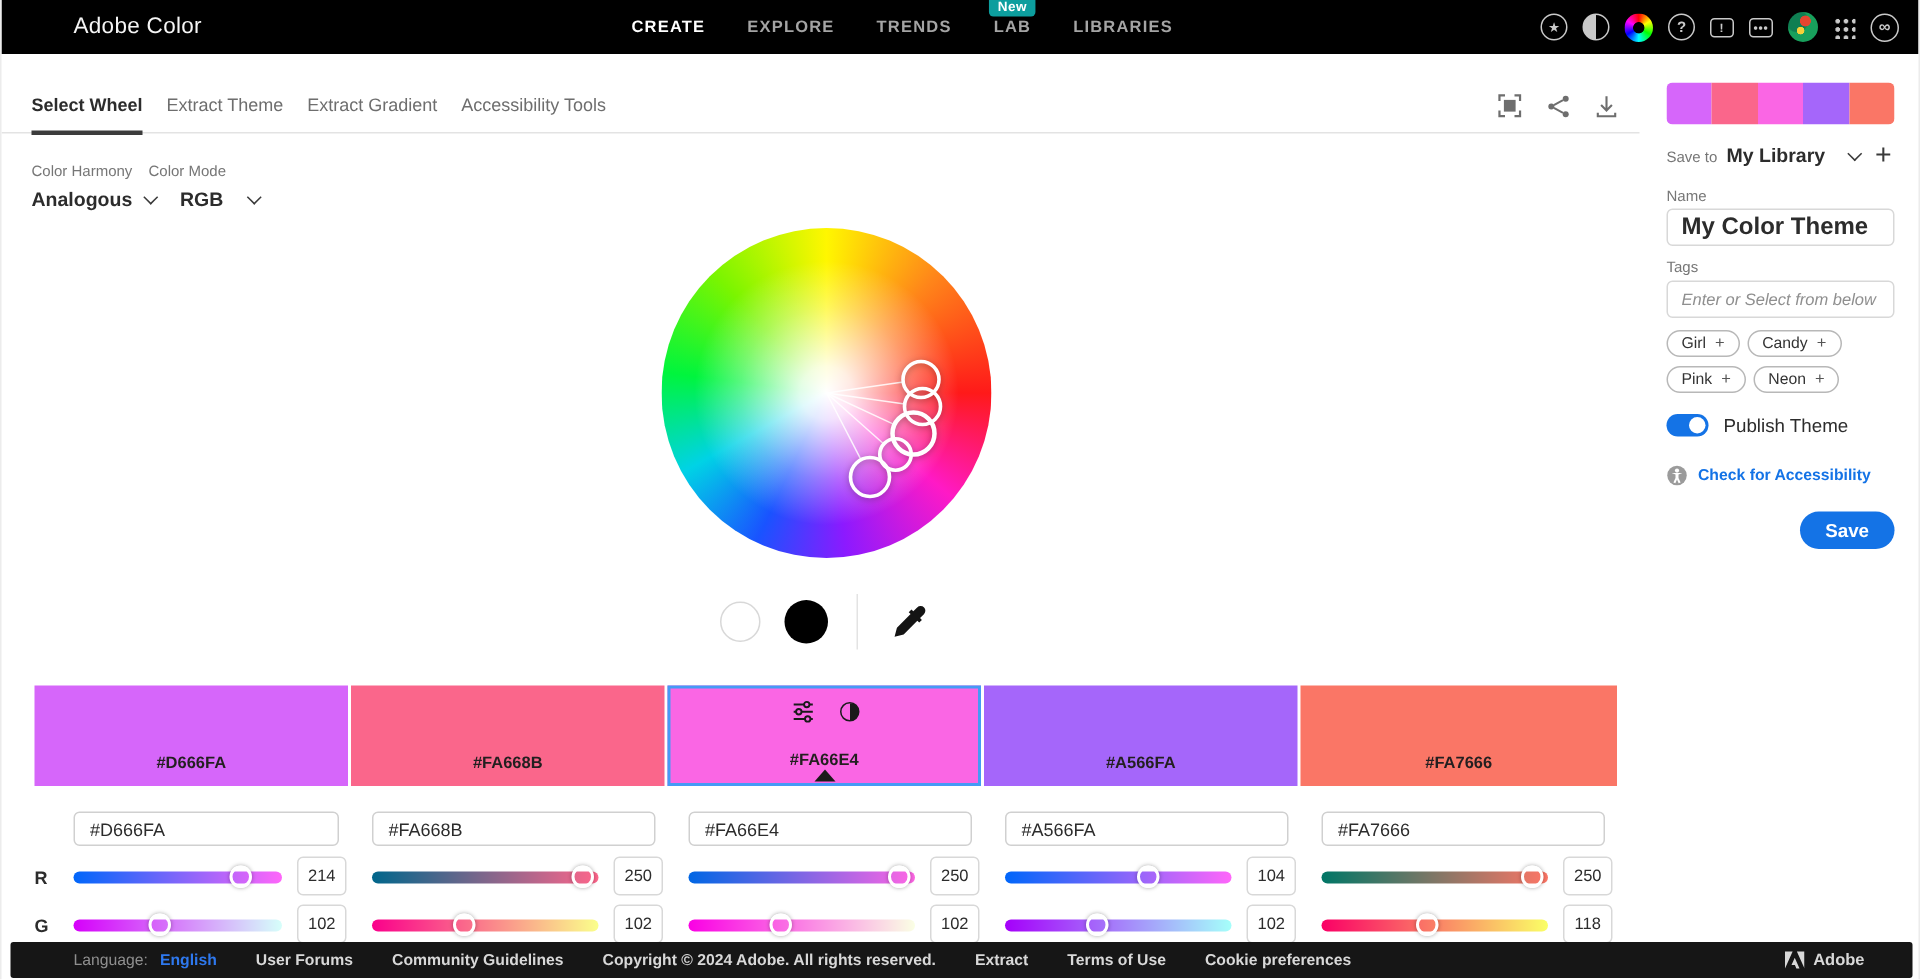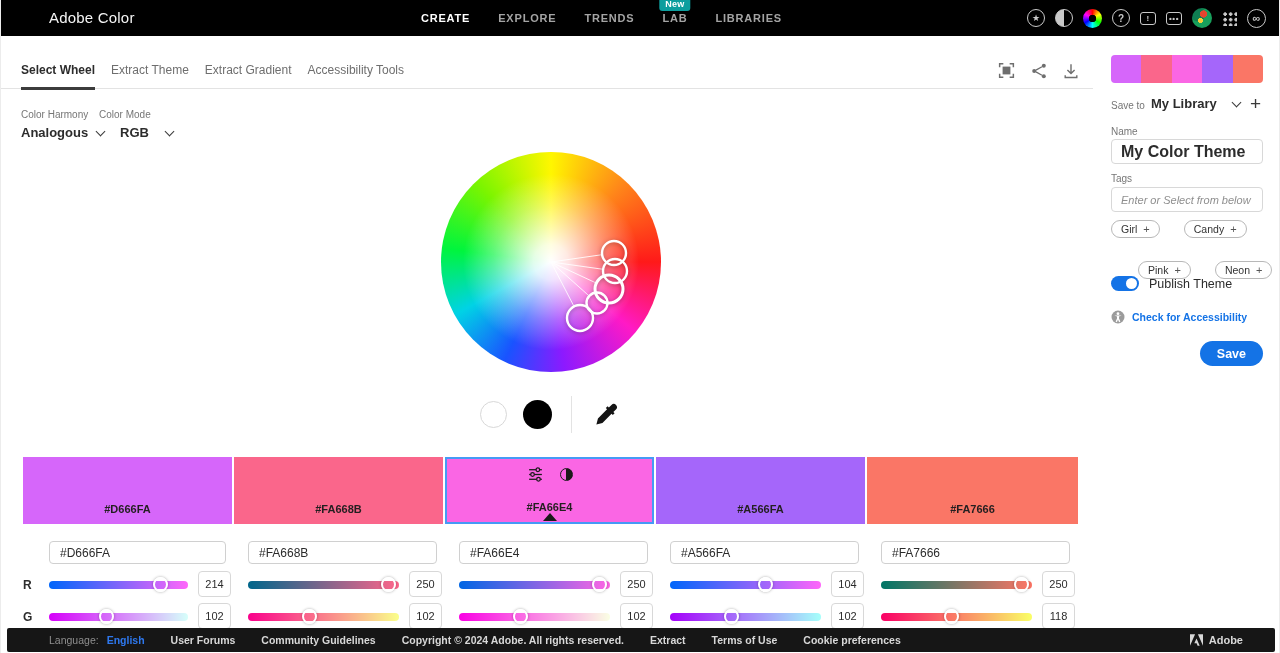--- a/index.html
+++ b/index.html
@@ -98,21 +98,21 @@
   .side { position:absolute; left:1110px; top:0; width:152px; height:600px; z-index:5; }
   .strip { position:absolute; left:0; top:55px; width:152px; height:28px; border-radius:4px;
            overflow:hidden; display:flex; }
   .seg { flex:1; }
   .s-label { position:absolute; font-size:10px; color:#767676; }
   .s-input { position:absolute; left:0; width:152px; height:25px; border:1px solid #d8d8d8; border-radius:4px;
              font-family:"Liberation Sans",sans-serif; font-size:16px; font-weight:700; color:#2c2c2c;
              padding-left:9px; outline:none; }
   .s-input.tags { font-weight:400; font-size:11px; }
   .s-input.tags::placeholder { font-style:italic; color:#8f8f8f; }
-  .chip-row { position:absolute; left:0; display:flex; gap:24px; }
+  .chip-row { position:absolute; left:0; display:flex; gap:5px; }
   .chip { display:inline-flex; align-items:center; gap:6px; height:18px; padding:0 9px;
           background:#fff; border:1px solid #b8b8b8; border-radius:9px; font-family:"Liberation Sans",sans-serif;
           font-size:10.5px; color:#333; cursor:pointer; }
   .chip-plus { font-size:11px; color:#555; }
   .pub-row { position:absolute; left:0; top:276px; display:flex; align-items:center; gap:10px; }
   .toggle { width:28px; height:15px; border-radius:8px; background:#1473E6; position:relative; cursor:pointer; }
   .toggle::after { content:""; position:absolute; right:2px; top:2px; width:11px; height:11px;
                    border-radius:50%; background:#fff; }
   .pub-label { font-size:12.5px; color:#2c2c2c; }
   .acc-row { position:absolute; left:0; top:310px; display:flex; align-items:center; gap:7px; cursor:pointer; }
@@ -242,21 +242,21 @@
     <div class="chip-row" style="top:220px;">
         <button class="chip">
           <span>Girl</span>
           <span class="chip-plus">+</span>
         </button>
         <button class="chip">
           <span>Candy</span>
           <span class="chip-plus">+</span>
         </button>
       </div>
-    <div class="chip-row" style="top:261px;margin-left:27px;">
+    <div class="chip-row" style="top:244px;">
         <button class="chip">
           <span>Pink</span>
           <span class="chip-plus">+</span>
         </button>
         <button class="chip">
           <span>Neon</span>
           <span class="chip-plus">+</span>
         </button>
       </div>
     <div class="pub-row">

